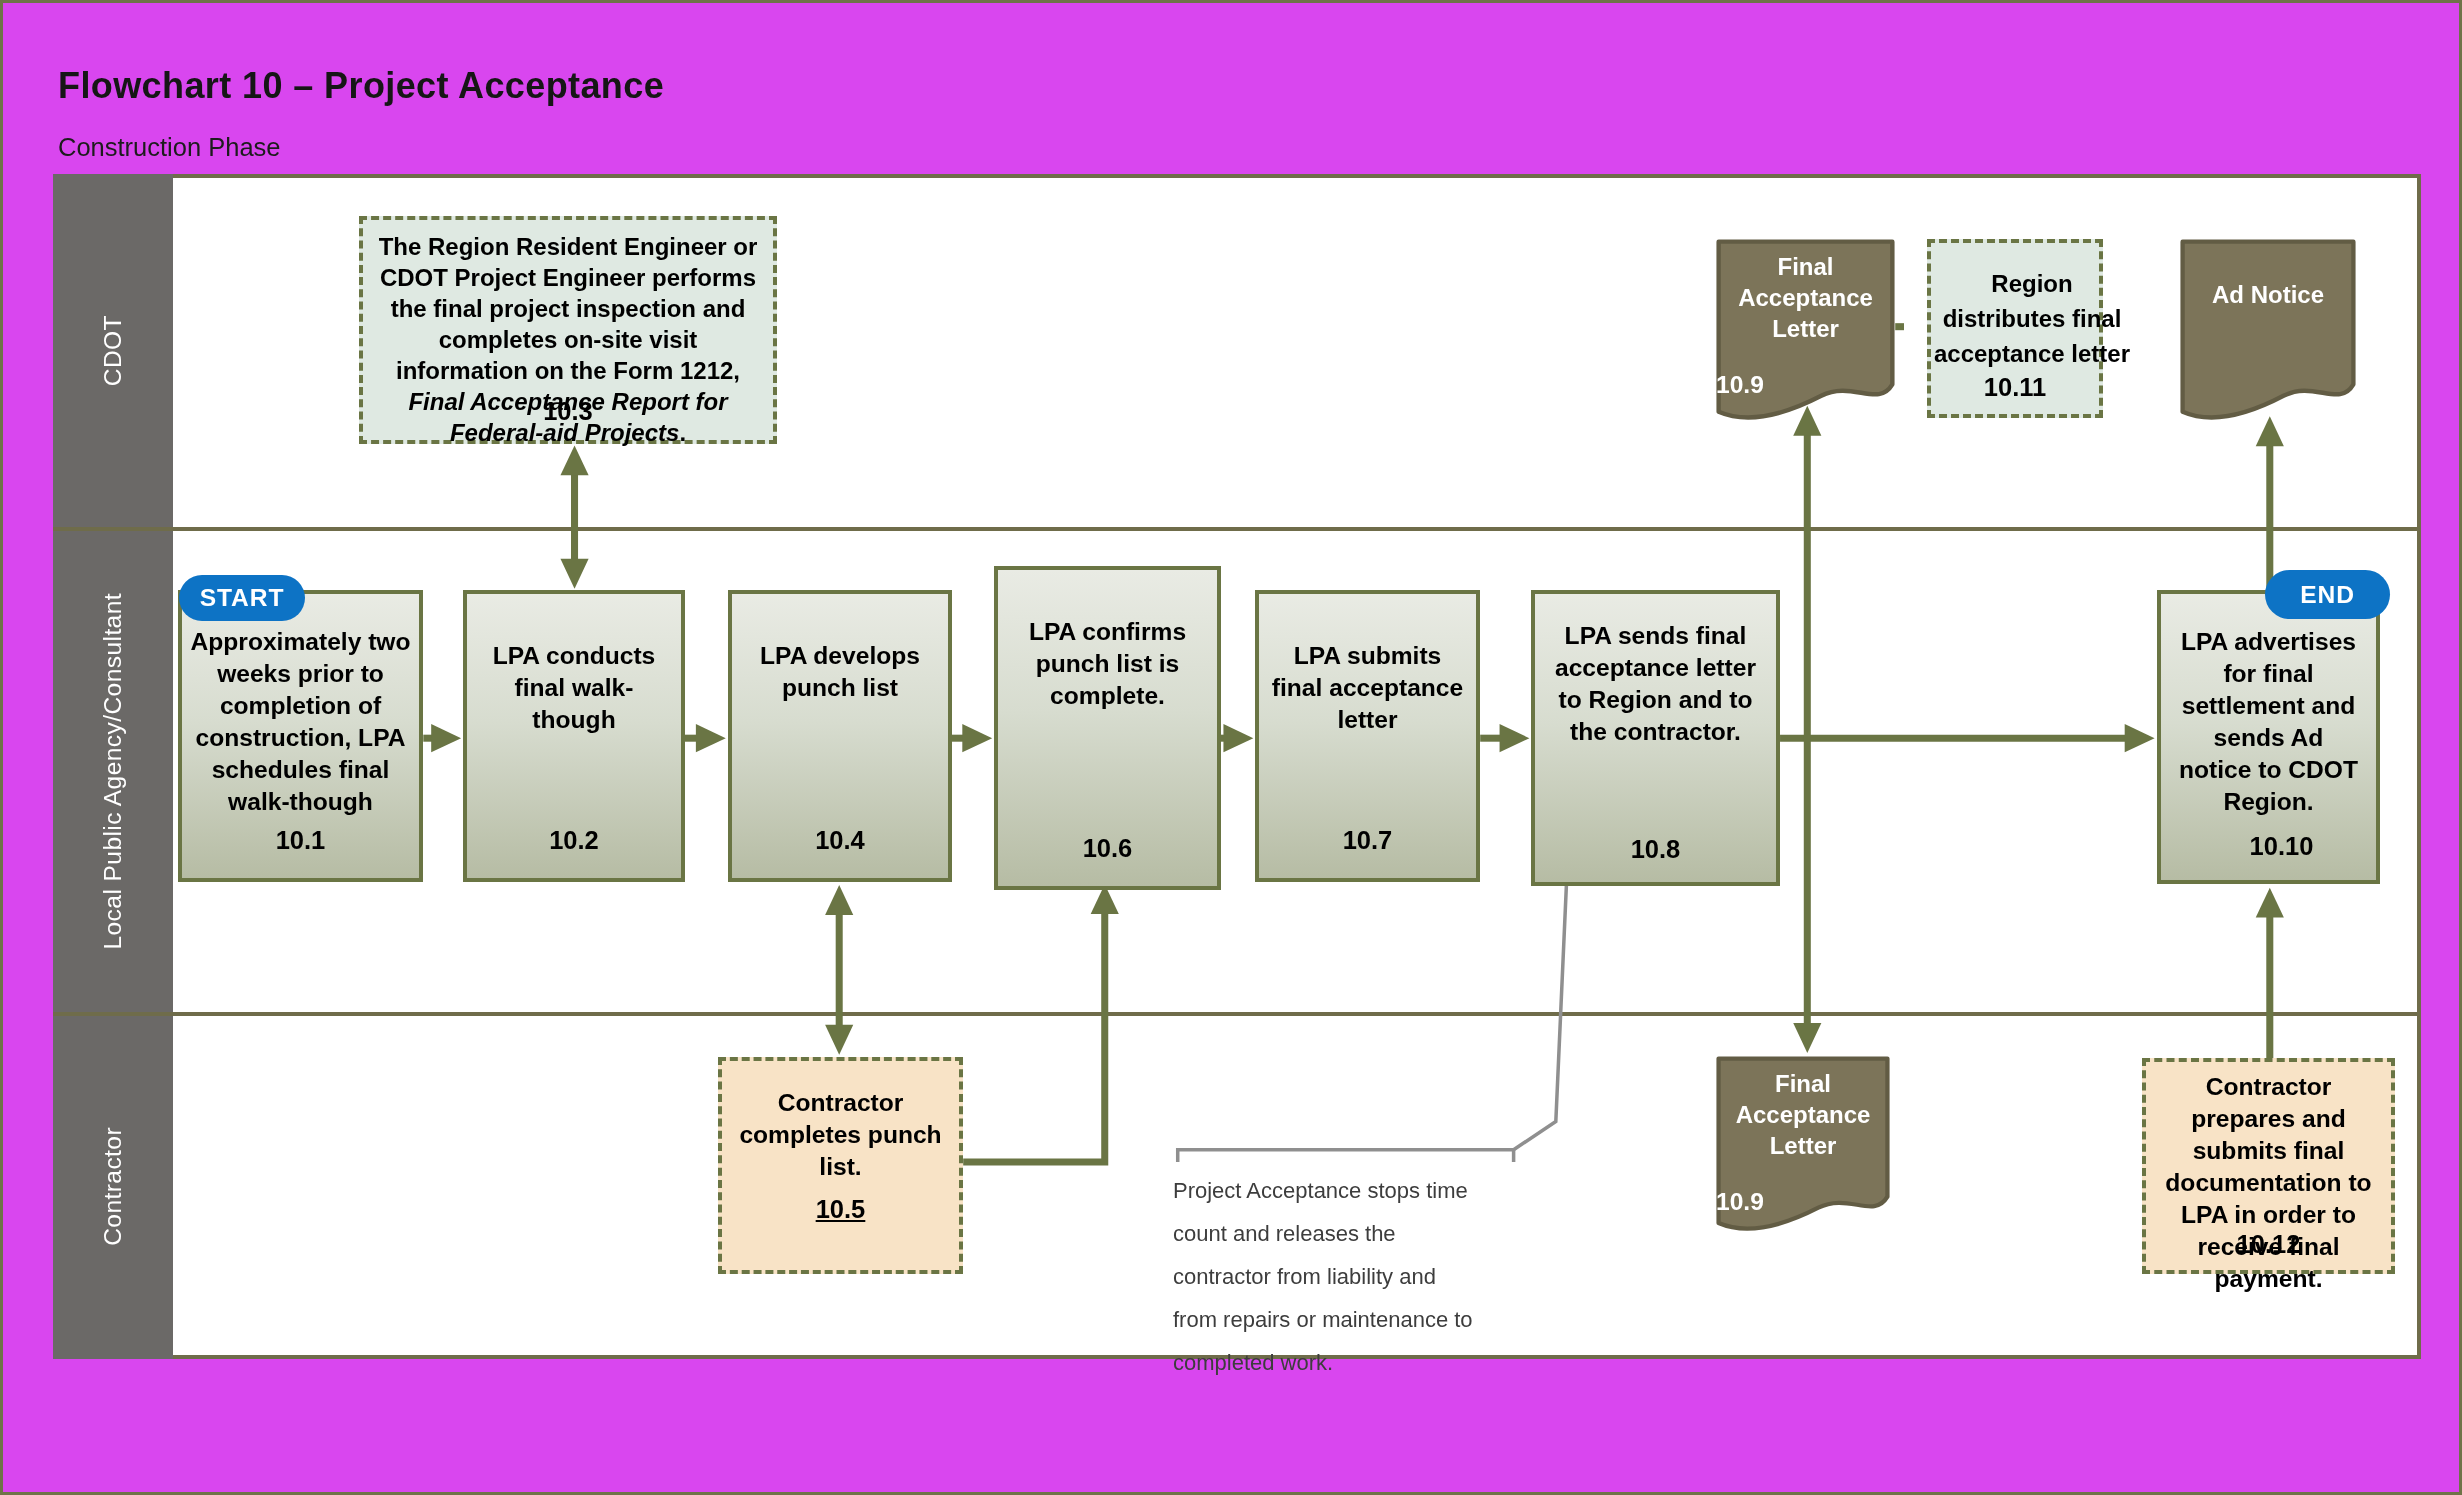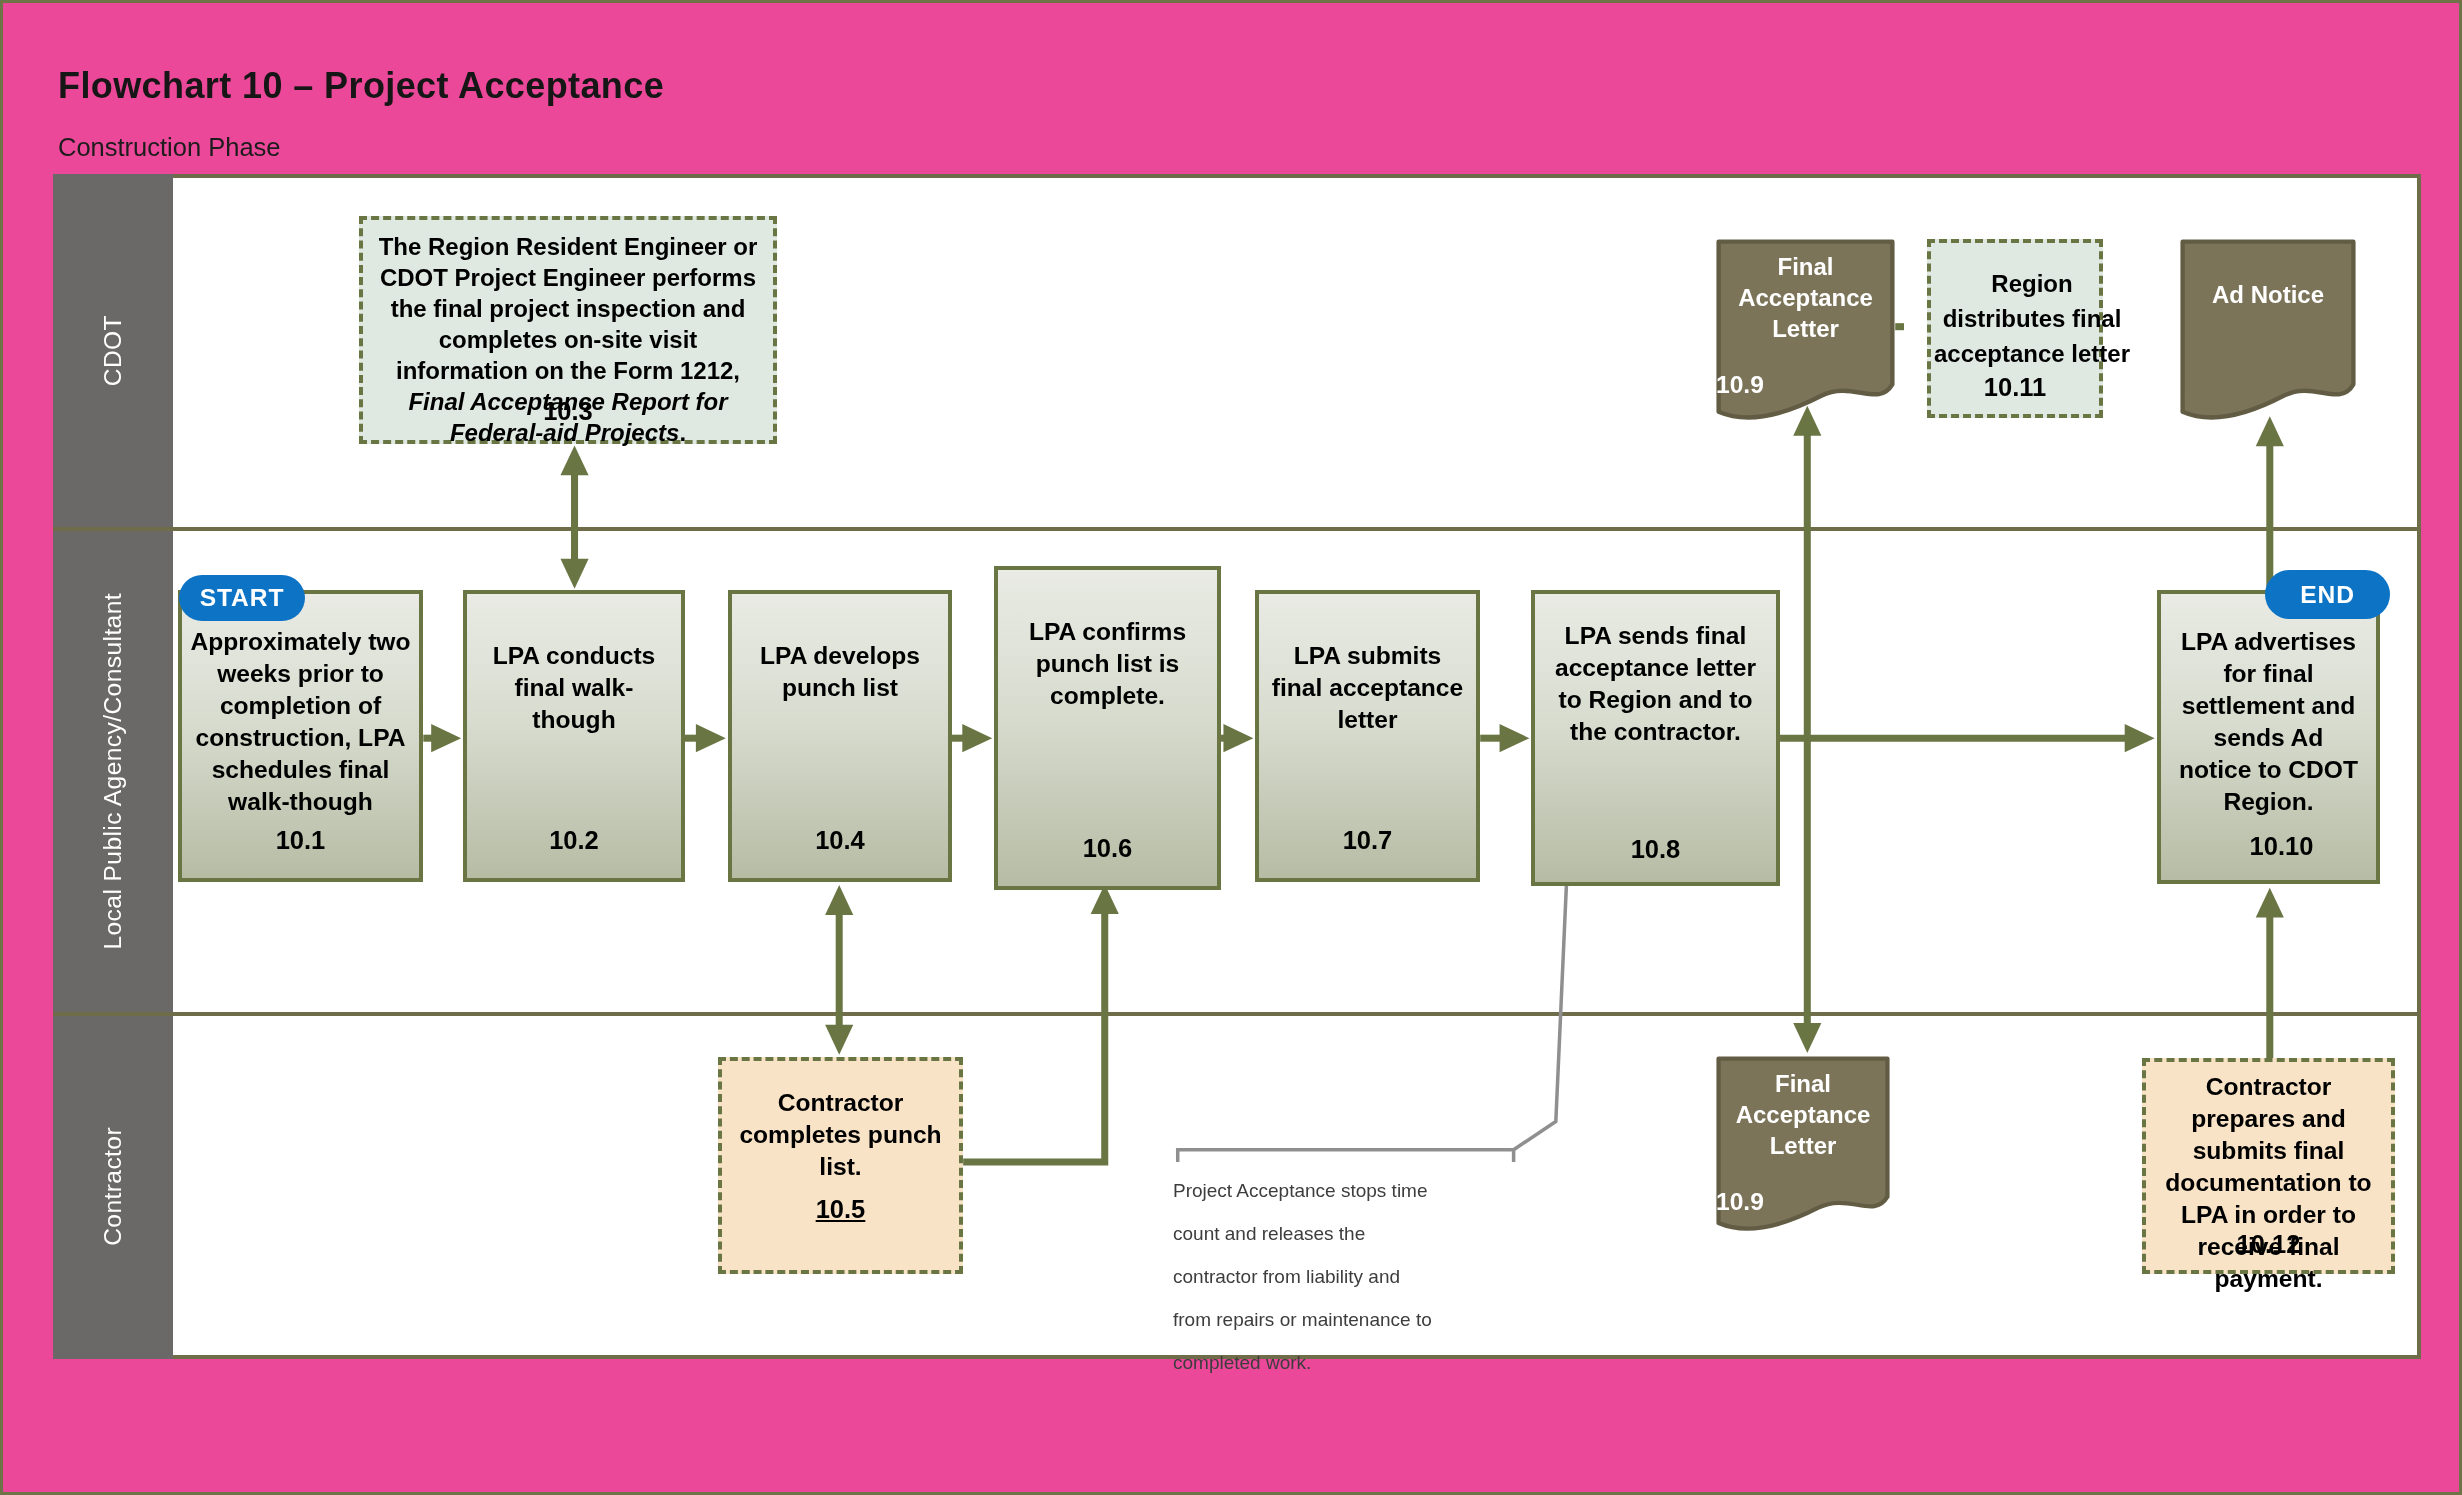--- a/index.html
+++ b/index.html
@@ -1,17 +1,17 @@
 <!DOCTYPE html>
 <html style="font-size:14px"><head>
 <meta charset="utf-8">
 <style>
   html,body{margin:0;padding:0;background:#ffffff;}
   .canvas{
-    position:relative;width:2462px;height:1495px;background:#ec4899;
+    position:relative;width:2462px;height:1495px;background:#d946ef;
     box-sizing:border-box;border:3.5px solid #6f7348;overflow:hidden;
     font-family:"Liberation Sans", sans-serif;
   }
   .page-title{position:absolute;left:55px;top:62px;font-size:36px;font-weight:700;color:#161616;letter-spacing:0.4px;}
   .phase-label{position:absolute;left:55px;top:130px;font-size:25.5px;font-weight:400;color:#1c1c1c;}
 
   .frame{position:absolute;left:50px;top:171px;width:2368px;height:1185px;box-sizing:border-box;border:4.4px solid #6f6c4a;background:#ffffff;}
   .lane-col{position:absolute;left:50px;width:120px;background:#6b6967;display:flex;align-items:center;justify-content:center;}
   .lane-label{writing-mode:vertical-rl;transform:rotate(180deg);color:#ffffff;font-size:24.6px;font-weight:500;letter-spacing:0.4px;white-space:nowrap;}
   .lane-line{position:absolute;left:50px;width:2368px;height:4.4px;background:#6f6c4a;}
@@ -29,21 +29,21 @@
   .tan-fill{background:#f8e3c6;}
 
   .doc{position:absolute;z-index:4;}
   .doc svg{position:absolute;left:0;top:0;}
   .doc .dtext{position:absolute;left:0;right:0;top:12.3px;color:#ffffff;font-size:24px;font-weight:700;line-height:31px;text-align:center;}
   .doc .did{position:absolute;left:0;right:0;top:132px;color:#ffffff;font-size:24.6px;font-weight:700;text-align:left;}
 
   .pill{position:absolute;z-index:6;background:#0d73c5;border-radius:26px;color:#fff;
     display:flex;align-items:center;justify-content:center;font-size:24.6px;font-weight:700;letter-spacing:0.9px;}
 
-  .note{position:absolute;left:1170px;top:1166px;z-index:4;color:#3d3d3d;font-size:19px;line-height:43px;font-weight:400;}
+  .note{position:absolute;left:1170px;top:1166px;z-index:4;color:#3d3d3d;font-size:22px;line-height:43px;font-weight:400;}
 </style>
 </head>
 <body>
 
 <div class="canvas">
 
   <div class="page-title">Flowchart 10 – Project Acceptance</div>
   <div class="phase-label">Construction Phase</div>
 
   <div class="frame"></div>

